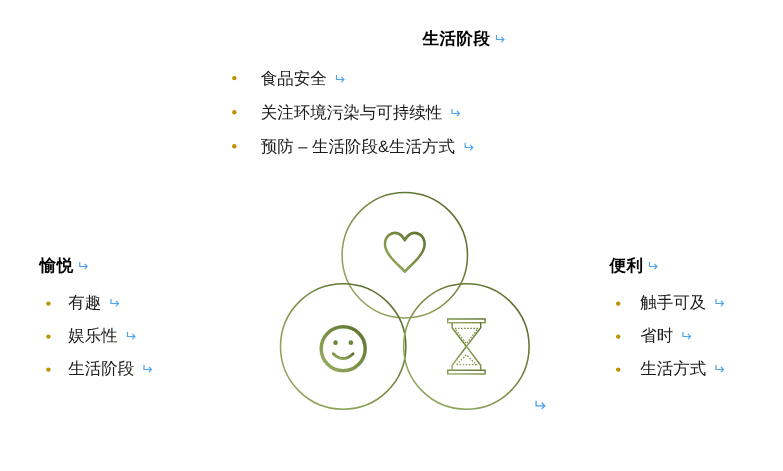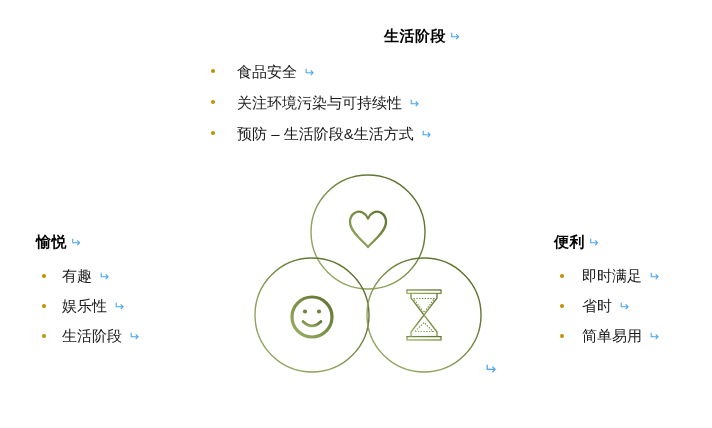--- a/index.html
+++ b/index.html
@@ -147,31 +147,31 @@
         <span class="pilcrow">↵</span>
       </li>
     </ul>
   </div>
 
   <div class="block" id="group-convenience">
     <div class="group-title"><span>便利</span><span class="pilcrow">↵</span></div>
     <ul class="bullet-list">
       <li class="bullet-item">
         <span class="bullet-dot"></span>
-        <span class="bullet-text">即时满足</span>
+        <span class="bullet-text">触手可及</span>
         <span class="pilcrow">↵</span>
       </li>
       <li class="bullet-item">
         <span class="bullet-dot"></span>
         <span class="bullet-text">省时</span>
         <span class="pilcrow">↵</span>
       </li>
       <li class="bullet-item">
         <span class="bullet-dot"></span>
-        <span class="bullet-text">简单易用</span>
+        <span class="bullet-text">生活方式</span>
         <span class="pilcrow">↵</span>
       </li>
     </ul>
   </div>
 
   <div id="venn">
     <svg width="240" height="212" viewBox="0 0 240 212" xmlns="http://www.w3.org/2000/svg">
       <defs>
         <linearGradient id="gradStroke" x1="0" y1="1" x2="1" y2="0">
           <stop offset="0%" stop-color="#93a861"></stop>

